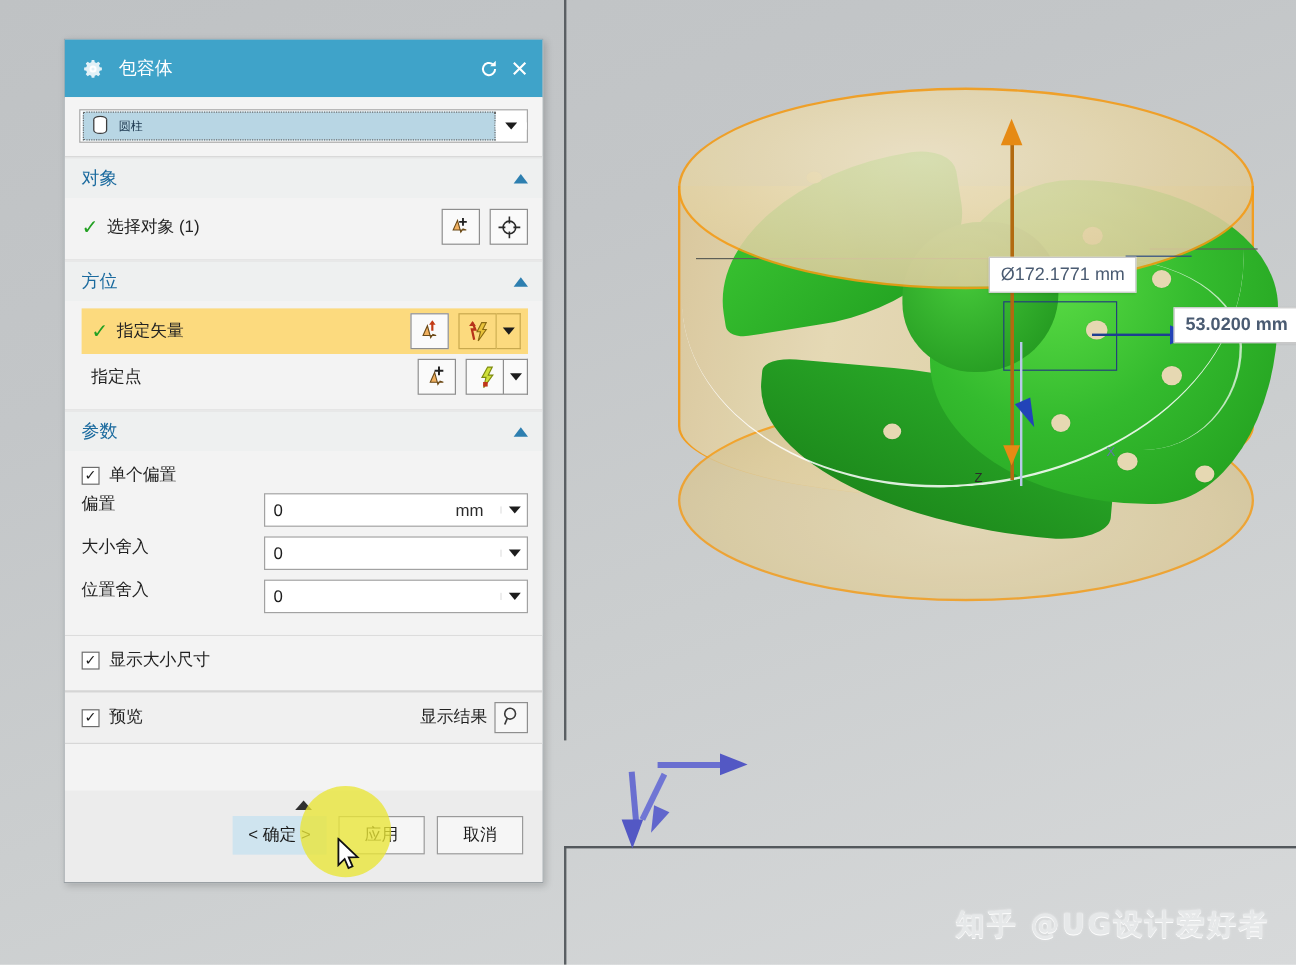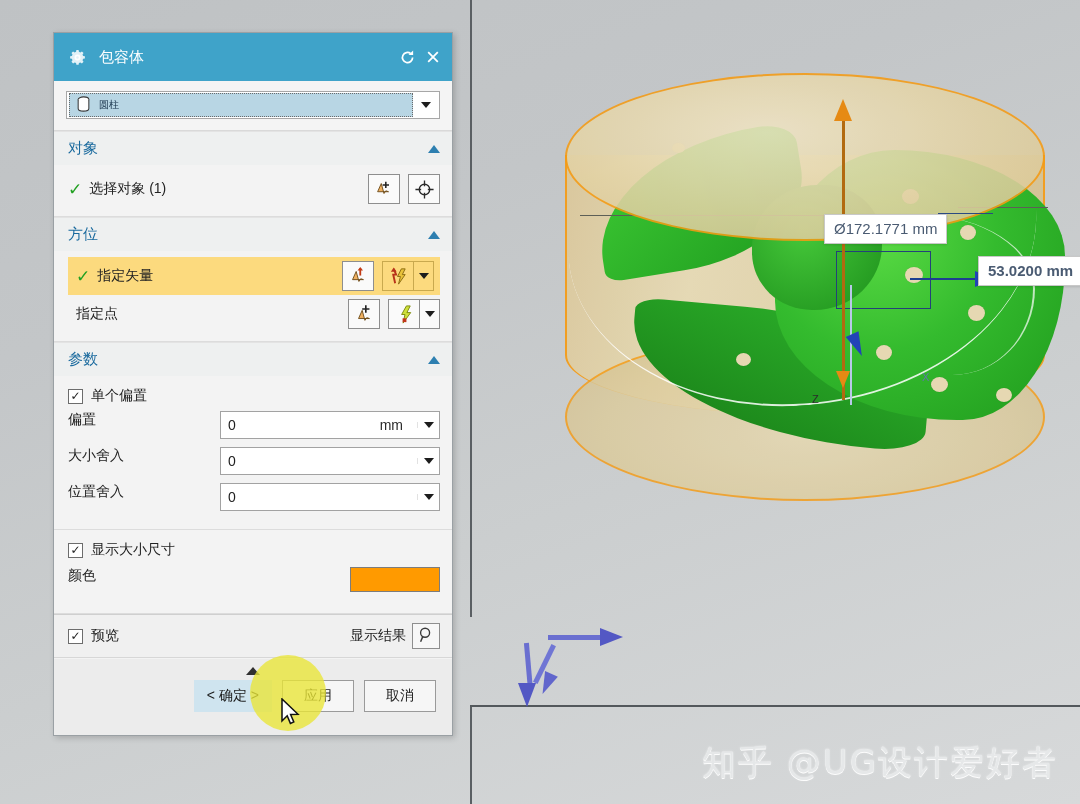--- a/index.html
+++ b/index.html
@@ -149,24 +149,25 @@
   }
   .tri-y-head {
     position:absolute; left:40px; top:58px; width:0; height:0;
     border-left:7px solid transparent; border-right:7px solid transparent;
     border-top:22px solid #6166cc; transform:rotate(24deg);
   }
 
   
   .watermark {
     position:absolute; right:22px; bottom:18px;
-    font-size:34px; color:#e7e9ea; letter-spacing:2px;
+    font-size:24px; color:#e7e9ea; letter-spacing:2px;
     text-shadow:0 1px 0 #ffffff, 0 0 2px rgba(255,255,255,.9);
     font-family:"DejaVu Sans",sans-serif; white-space:nowrap;
     opacity:.95;
+    font-weight:bold;
   }
 
   
   #dialog {
     position:absolute; left:53px; top:32px; width:400px; height:704px;
     background:#eceded; border:1px solid #9aa0a4;
     box-shadow:2px 2px 6px rgba(0,0,0,.18);
     display:flex; flex-direction:column;
     font-size:14px; color:#222;
   }
@@ -522,25 +523,20 @@
         </div>
       </div>
     </div>
 
     <div class="section">
       <div class="sec-body">
         <label class="cb">
           <span class="cb-box">✓</span>
           <span class="cb-label">显示大小尺寸</span>
         </label>
-        <div class="field-row" style="margin-top:2px;">
-          <span class="field-label">颜色</span>
-          <span style="flex:1;"></span>
-          <span class="color-swatch"></span>
-        </div>
       </div>
     </div>
 
     <div class="preview-bar">
       <label class="cb" style="margin:0;">
         <span class="cb-box">✓</span>
         <span class="cb-label">预览</span>
       </label>
       <span class="spacer"></span>
       <span class="result-label">显示结果</span>

